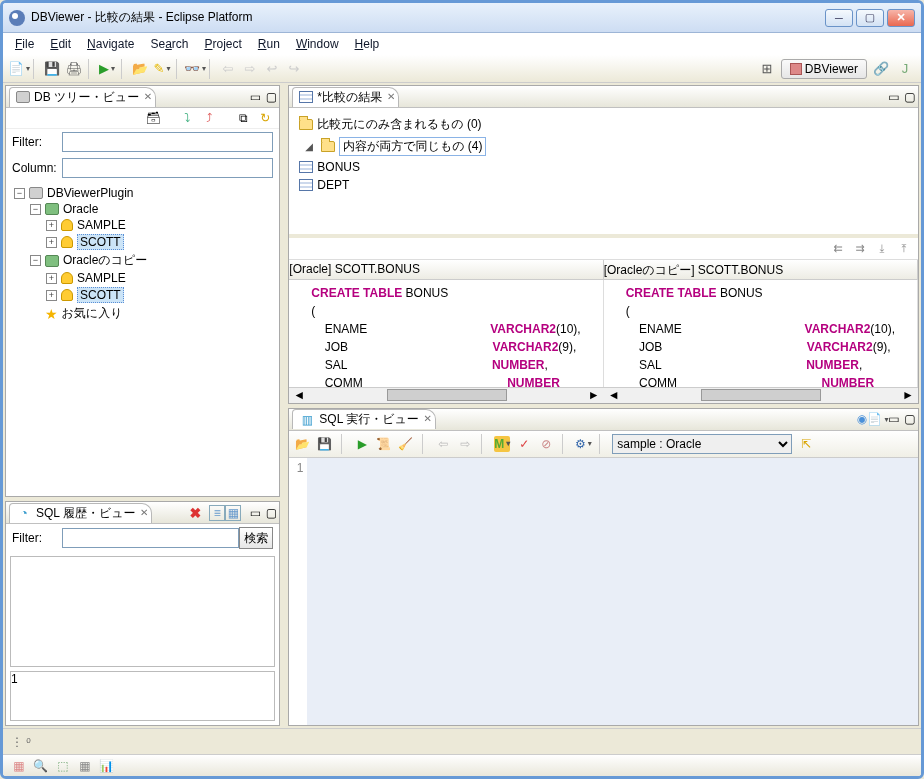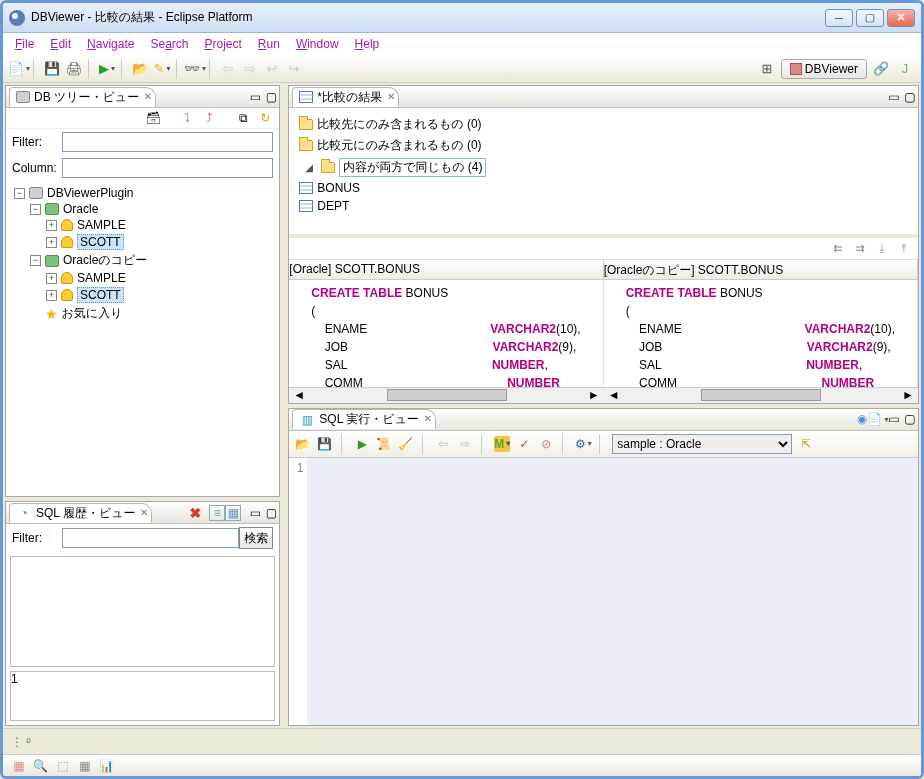--- a/index.html
+++ b/index.html
@@ -6,21 +6,21 @@
 body{background:#ece9d8;width:924px;height:779px;overflow:hidden}
 .window{width:924px;height:779px;border:3px solid #6699d6;border-radius:6px;background:#fff;display:flex;flex-direction:column;overflow:hidden}
 .titlebar{height:30px;background:linear-gradient(#e8f1fb,#cdddf3);display:flex;align-items:center;padding:0 6px;border-bottom:1px solid #9db5d6}
 .titlebar-icon{width:16px;height:16px;margin-right:6px;background:#5a7db8;border-radius:50%;position:relative}
 .titlebar-icon::after{content:"";position:absolute;top:3px;left:3px;width:6px;height:6px;background:#fff;border-radius:50%}
 .titlebar-text{flex:1}
 .winbtns{display:flex;gap:3px}
 .winbtn{width:28px;height:18px;border:1px solid #6a93c8;border-radius:3px;background:linear-gradient(#f5f9fd,#d3e2f4);display:flex;align-items:center;justify-content:center;font-size:11px;color:#335}
 .winbtn.close{background:linear-gradient(#f7b5a9,#e96850);color:#fff;font-weight:bold}
 .menubar{height:22px;display:flex;align-items:center;padding:0 4px;background:#fff}
-.menubar span{padding:2px 8px;color:#a21caf}
+.menubar span{padding:2px 8px;color:#0f172a}
 .menubar span u{text-decoration:underline}
 .maintoolbar{height:28px;background:linear-gradient(#fff,#ece9d8);border-bottom:1px solid #ccc;display:flex;align-items:center;padding:0 6px;gap:2px}
 .tbicon{width:20px;height:20px;display:flex;align-items:center;justify-content:center;font-size:13px;color:#555;border-radius:2px}
 .tbsep{width:5px;height:20px;border-left:1px solid #ccc;margin:0 2px}
 .persp-btn{margin-left:auto;display:flex;align-items:center;gap:4px}
 .persp-btn button{background:linear-gradient(#fafafa,#e6e6e6);border:1px solid #aaa;border-radius:3px;padding:2px 8px;display:flex;align-items:center;gap:3px}
 .workarea{flex:1;display:flex;background:#ece9d8;overflow:hidden}
 .leftcol{width:315px;display:flex;flex-direction:column;border-right:4px solid #ece9d8}
 .rightcol{flex:1;display:flex;flex-direction:column}
 .view{background:#fff;border:1px solid #a9a9a9;margin:2px;display:flex;flex-direction:column;overflow:hidden}
@@ -242,24 +242,20 @@
             <span>*比較の結果</span>
             <span class="closex">✕</span>
           </div>
           <div class="spacer"></div>
           <span class="micon">▭</span>
           <span class="micon">▢</span>
         </div>
         <div class="cmptree">
           <div class="tn ind1">
               <span class="ic-folder open"></span>
-              <span>比較先にのみ含まれるもの (0)</span>
-            </div>
-          <div class="tn ind1">
-              <span class="ic-folder open"></span>
               <span>比較元にのみ含まれるもの (0)</span>
             </div>
           <div class="tn" style="padding-left:6px">
               <span style="color:#555;font-size:10px;margin-right:4px">◢</span>
               <span class="ic-folder open"></span>
               <span class="cmpsel">内容が両方で同じもの (4)</span>
             </div>
           <div class="tn ind2">
               <span class="ic-grid"></span>
               <span>BONUS</span>

